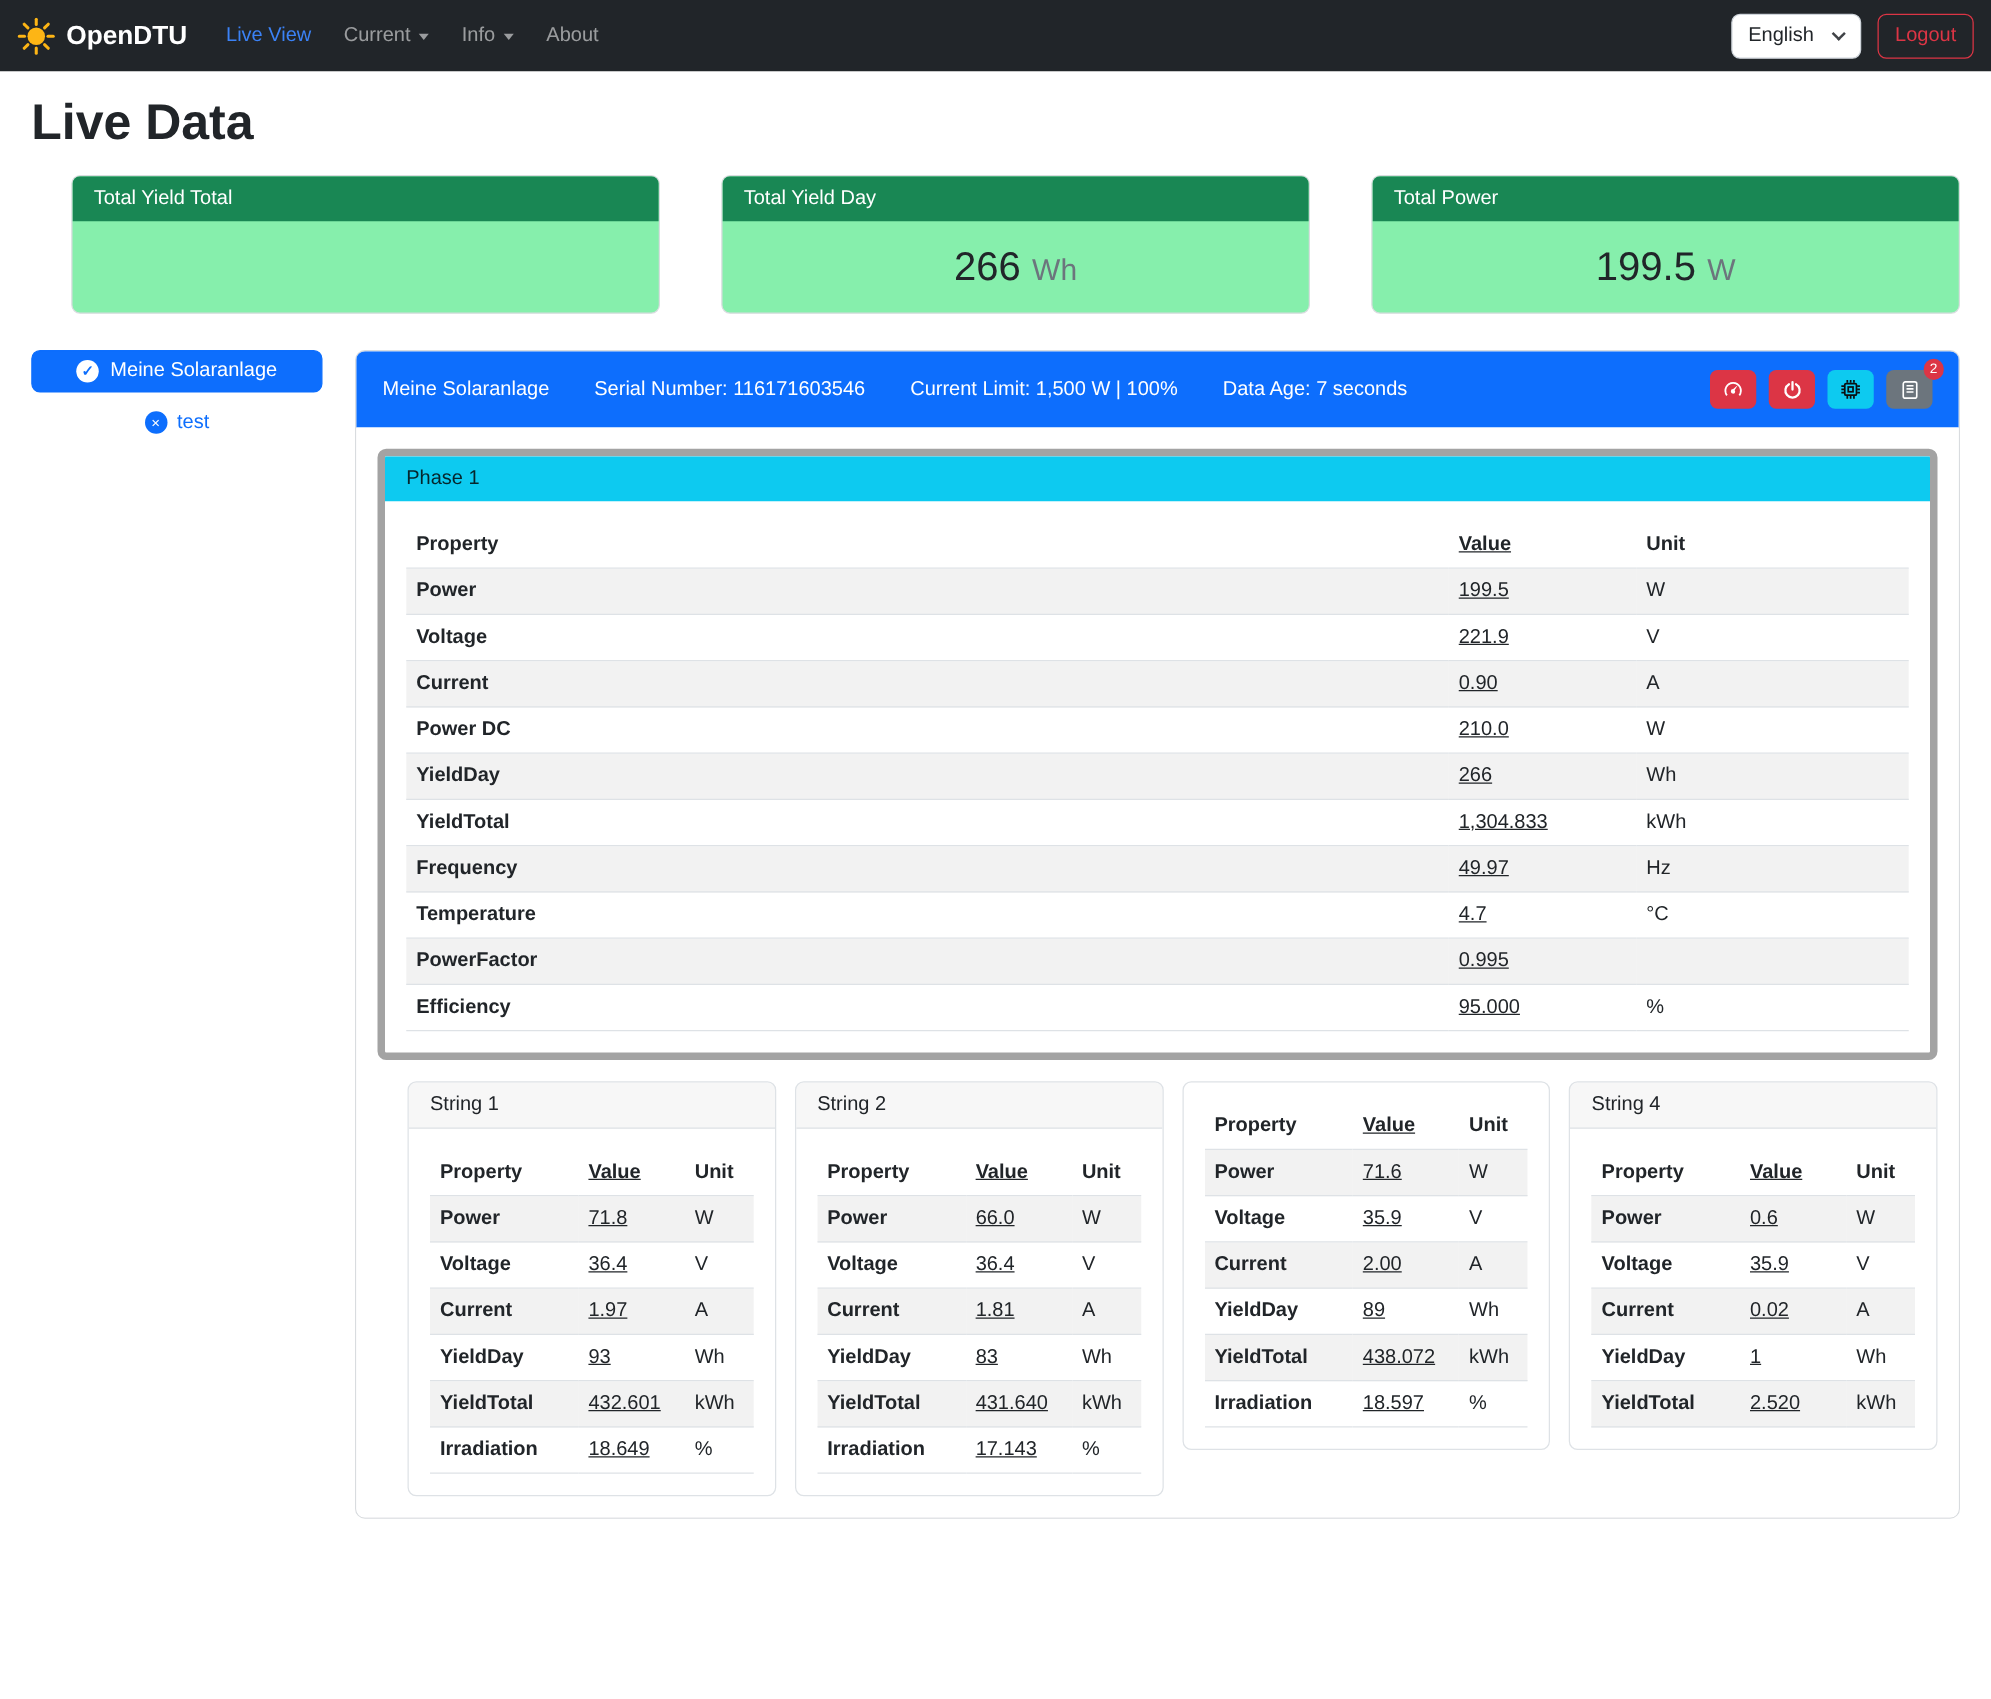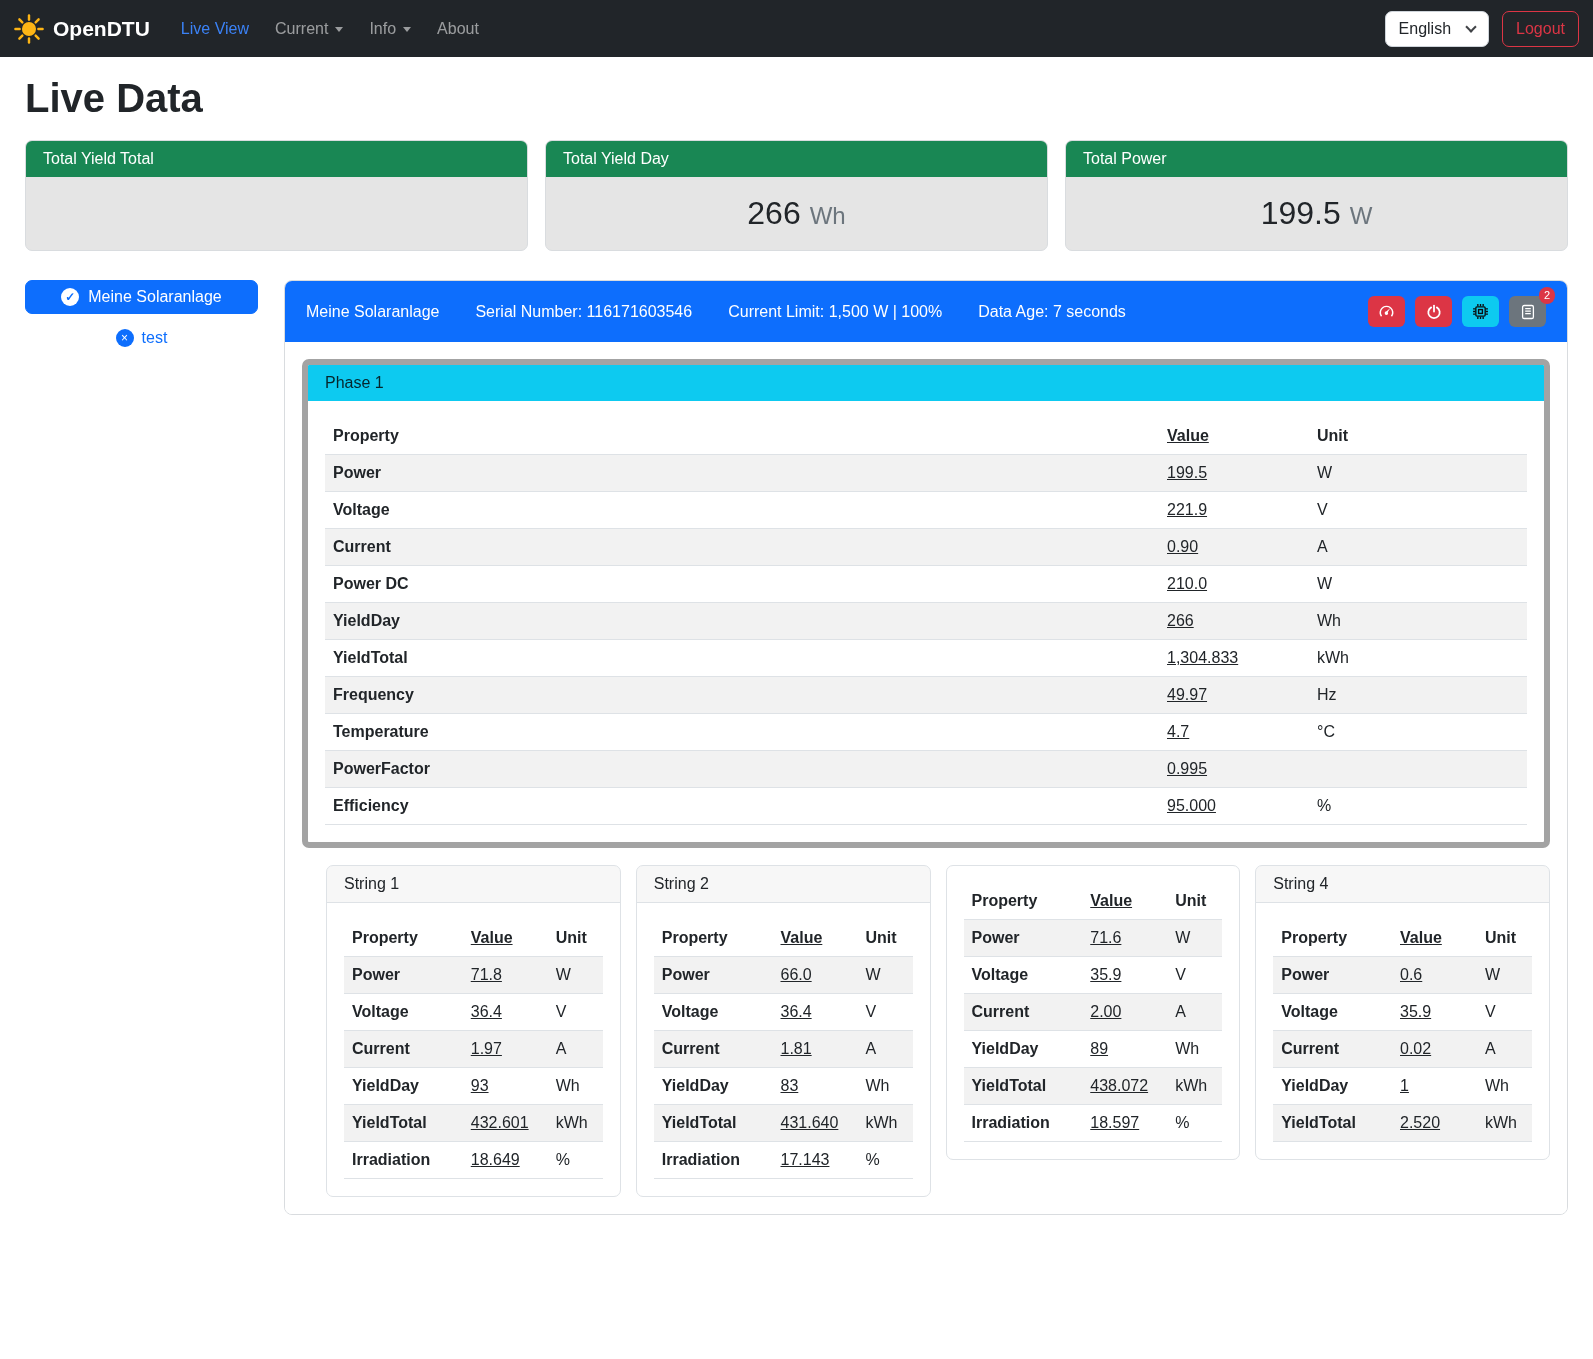--- a/index.html
+++ b/index.html
@@ -19,21 +19,21 @@
   .caret { width:0; height:0; border-left:4px solid transparent; border-right:4px solid transparent; border-top:5px solid currentColor; display:inline-block; margin-top:2px; }
   .navbar-right { margin-left:auto; display:flex; align-items:center; gap:13px; }
   .lang-select { background:#fff; border:1px solid #ced4da; border-radius:7px; padding:8px 13px; font-size:16px; display:flex; align-items:center; gap:16px; color:#212529; cursor:pointer; }
   .chev { width:8px; height:8px; border-right:2px solid #404347; border-bottom:2px solid #404347; transform:rotate(45deg); display:inline-block; margin-top:-4px; }
   .logout-btn { background:transparent; border:1px solid #dc3545; color:#dc3545; border-radius:7px; padding:8px 13px; font-size:16px; cursor:pointer; font-family:inherit; }
 
   
   .content { padding:0 25px 26px; }
   .page-title { font-size:40px; font-weight:700; margin:19px 0 19px; }
 
-  .card { border:1px solid #d9dcdf; border-radius:7px; overflow:hidden; background:#e5e5e5; }
+  .card { border:1px solid #d9dcdf; border-radius:7px; overflow:hidden; background:#86efac;margin-left:32px; }
 
   
   .summary-row { display:flex; gap:17px; }
   .summary-card { flex:1; }
   .card-header-green { background:#198754; color:#fff; padding:9px 17px; font-size:16px; }
   .summary-body { padding:18px 17px; text-align:center; }
   .summary-value { font-size:32px; color:#212529; font-weight:500; }
   .summary-unit { font-size:24px; color:#6c757d; margin-left:9px; font-weight:500; }
 
   

